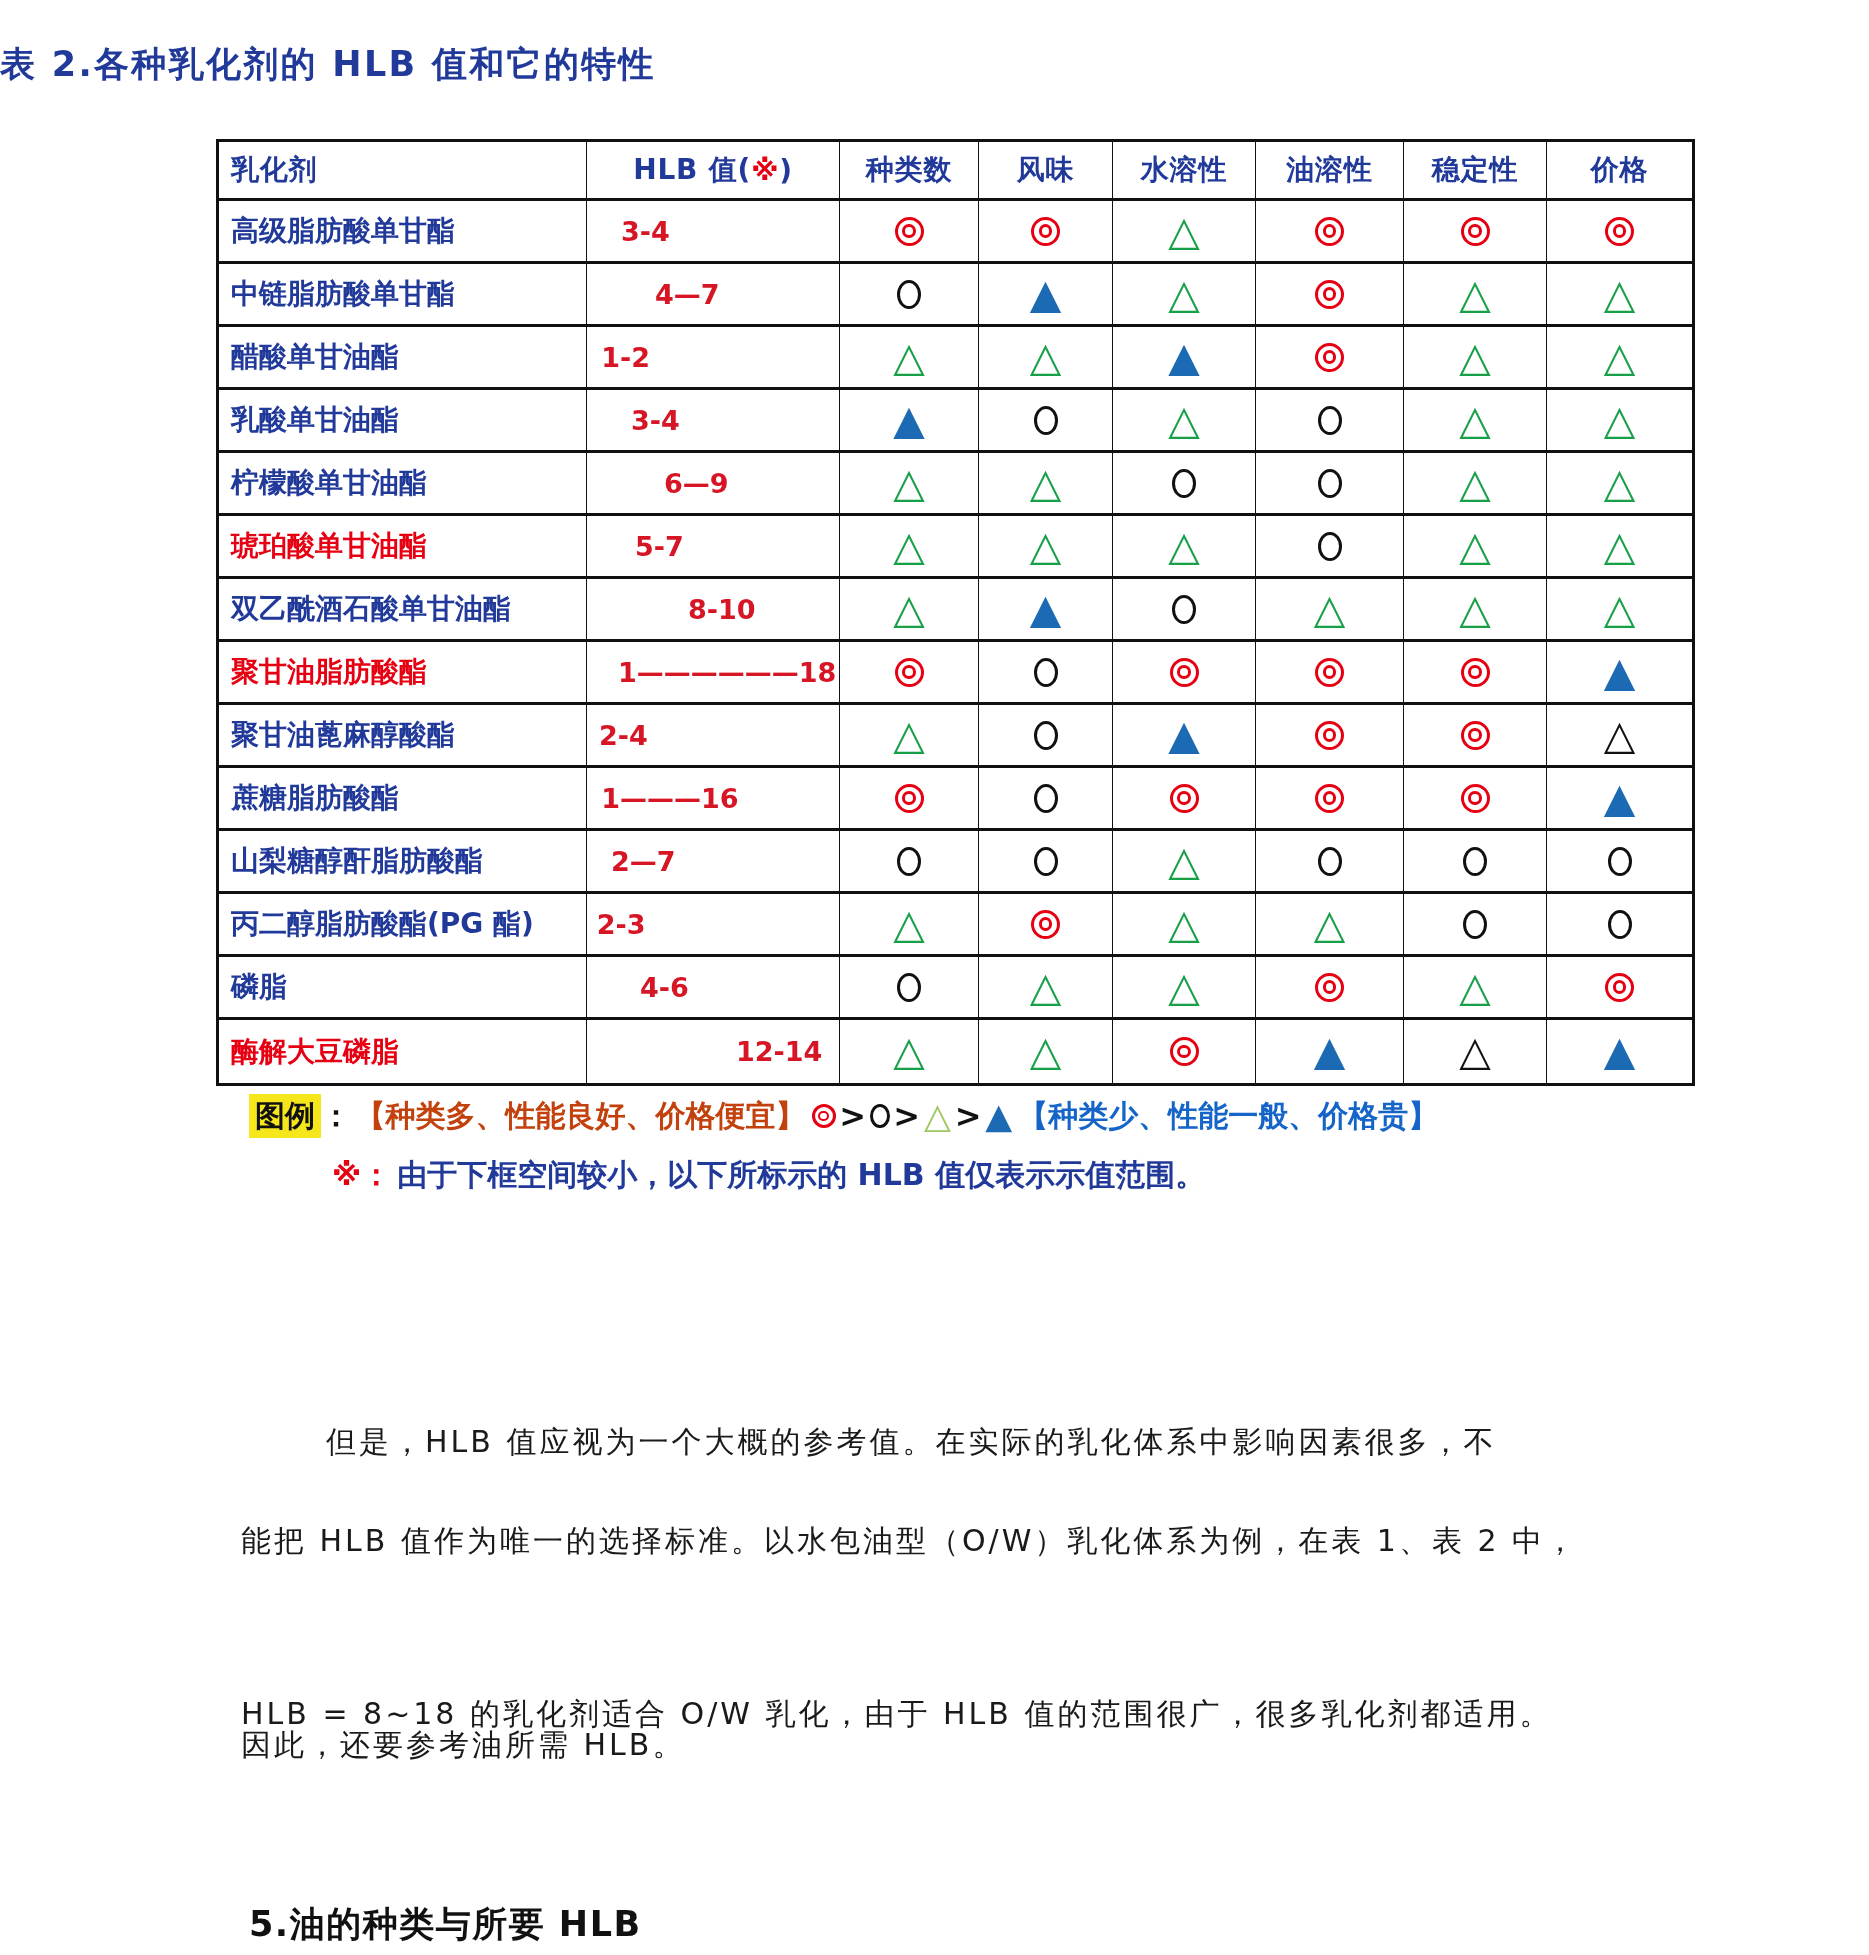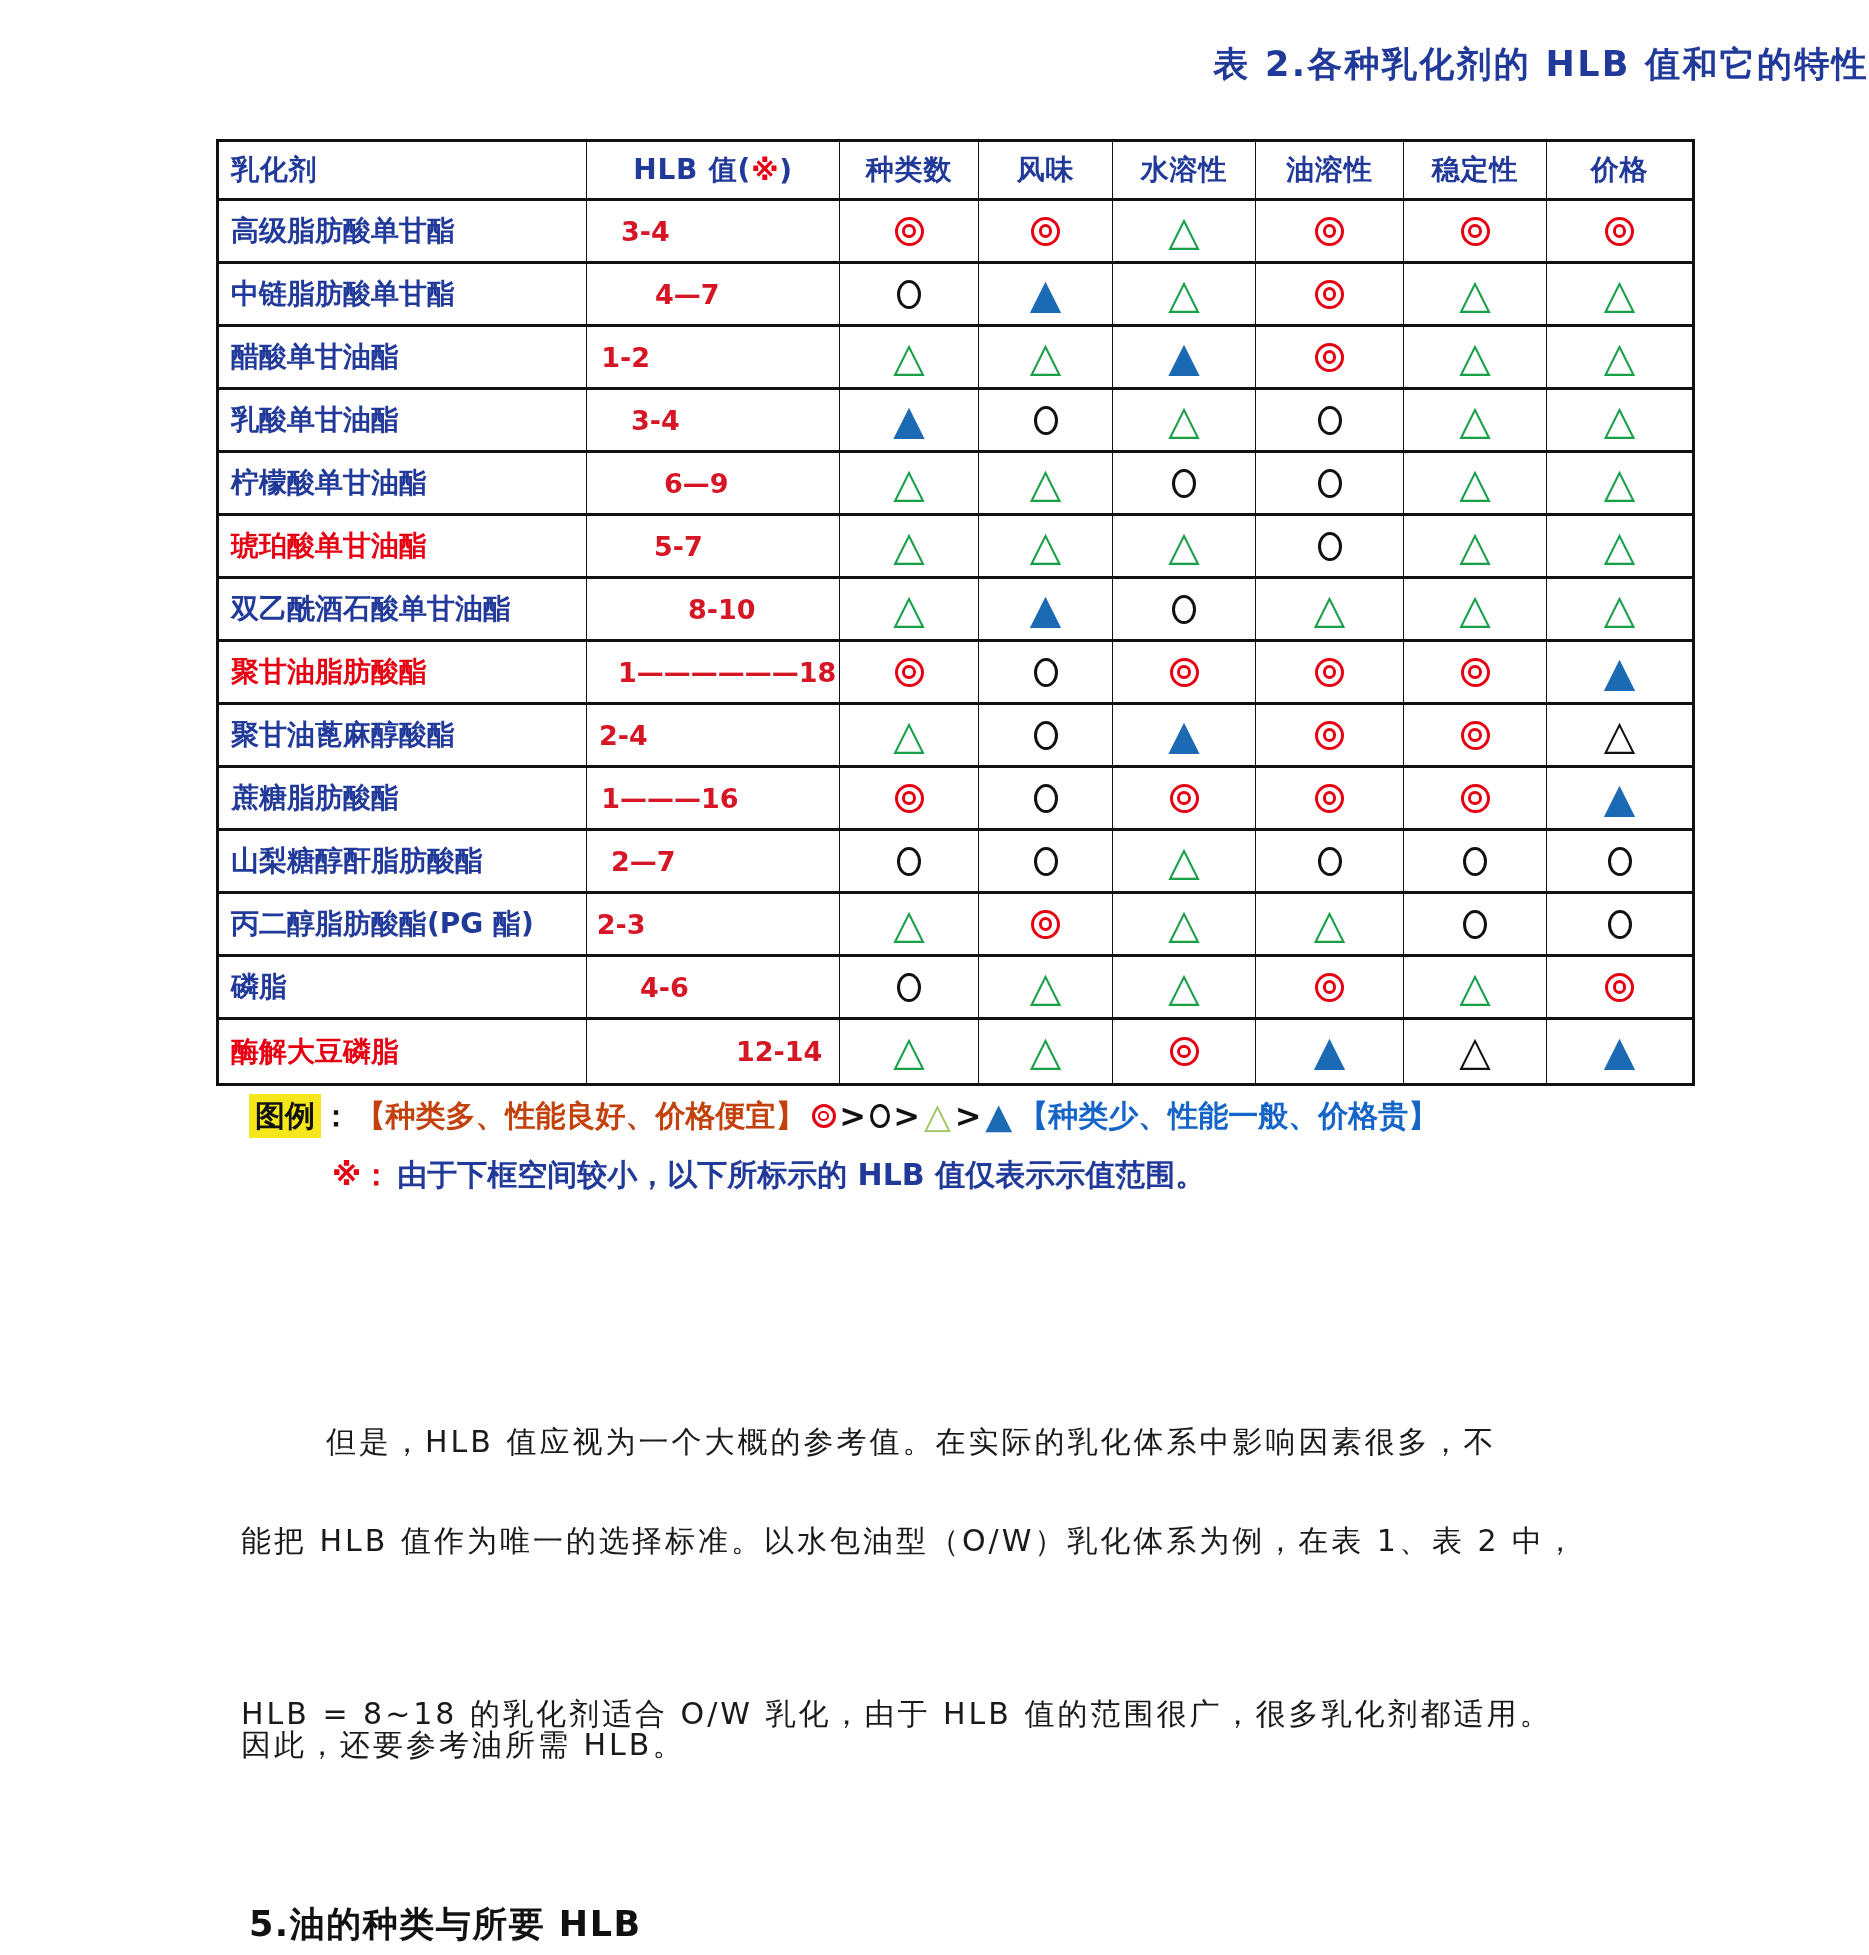--- a/index.html
+++ b/index.html
@@ -1,18 +1,18 @@
 <!DOCTYPE html>
 <html style="font-size:12px"><head>
 <meta charset="utf-8">
 <style>
   html,body{margin:0;padding:0;background:#fff;}
   .page{position:relative;width:1869px;height:1955px;background:#ffffff;
         font-family:"DejaVu Sans",sans-serif;overflow:hidden;}
-  .title{position:absolute;top:41px;left:0;width:100%;text-align:right;
+  .title{position:absolute;top:41px;left:0;width:100%;text-align:left;
          font-size:35px;font-weight:bold;color:#213a9a;letter-spacing:2.3px;}
   
   .grid{position:absolute;left:216px;top:139px;display:grid;
         grid-template-columns:368px 253px 139px 134px 143px 148px 143px 145px;
         grid-template-rows:59px repeat(14,63px);
         border:3px solid #111;background:#fca5a5;}
   .cell{border-right:1.5px solid #111;border-bottom:3px solid #111;background:#fff;
         display:flex;align-items:center;justify-content:center;box-sizing:border-box;}
   .cell.lastcol{border-right:none;}
   .cell.lastrow{border-bottom:none;}
@@ -205,21 +205,21 @@
       <div class="cell markcol">
         <span class="tri" style="color: rgb(24, 160, 72);">△</span>
       </div>
       <div class="cell markcol lastcol">
         <span class="tri" style="color: rgb(24, 160, 72);">△</span>
       </div>
       <div class="cell namecol">
         <span class="name-red">琥珀酸单甘油酯</span>
       </div>
       <div class="cell hlbcol">
-        <span class="hlb-val" style="margin-left: 67px; text-align: right;">5-7</span>
+        <span class="hlb-val" style="margin-left: 48px; text-align: right;">5-7</span>
       </div>
       <div class="cell markcol">
         <span class="tri" style="color: rgb(24, 160, 72);">△</span>
       </div>
       <div class="cell markcol">
         <span class="tri" style="color: rgb(24, 160, 72);">△</span>
       </div>
       <div class="cell markcol">
         <span class="tri" style="color: rgb(24, 160, 72);">△</span>
       </div>

